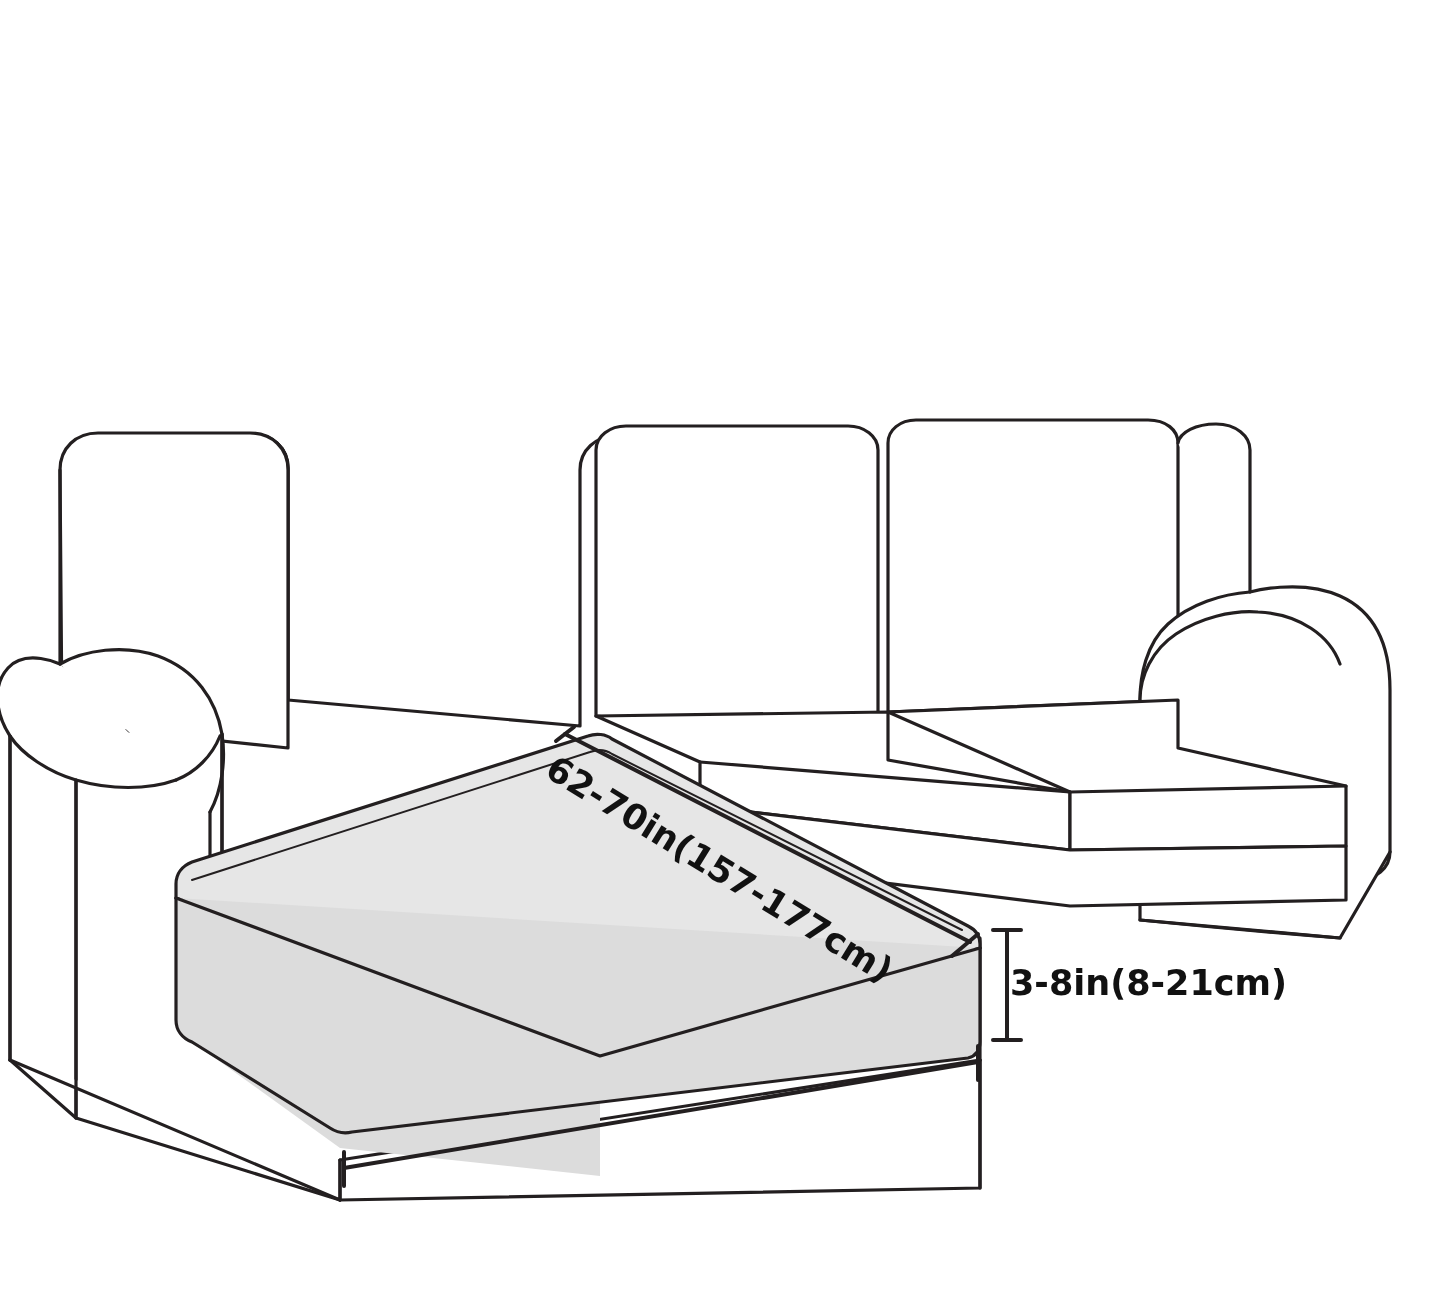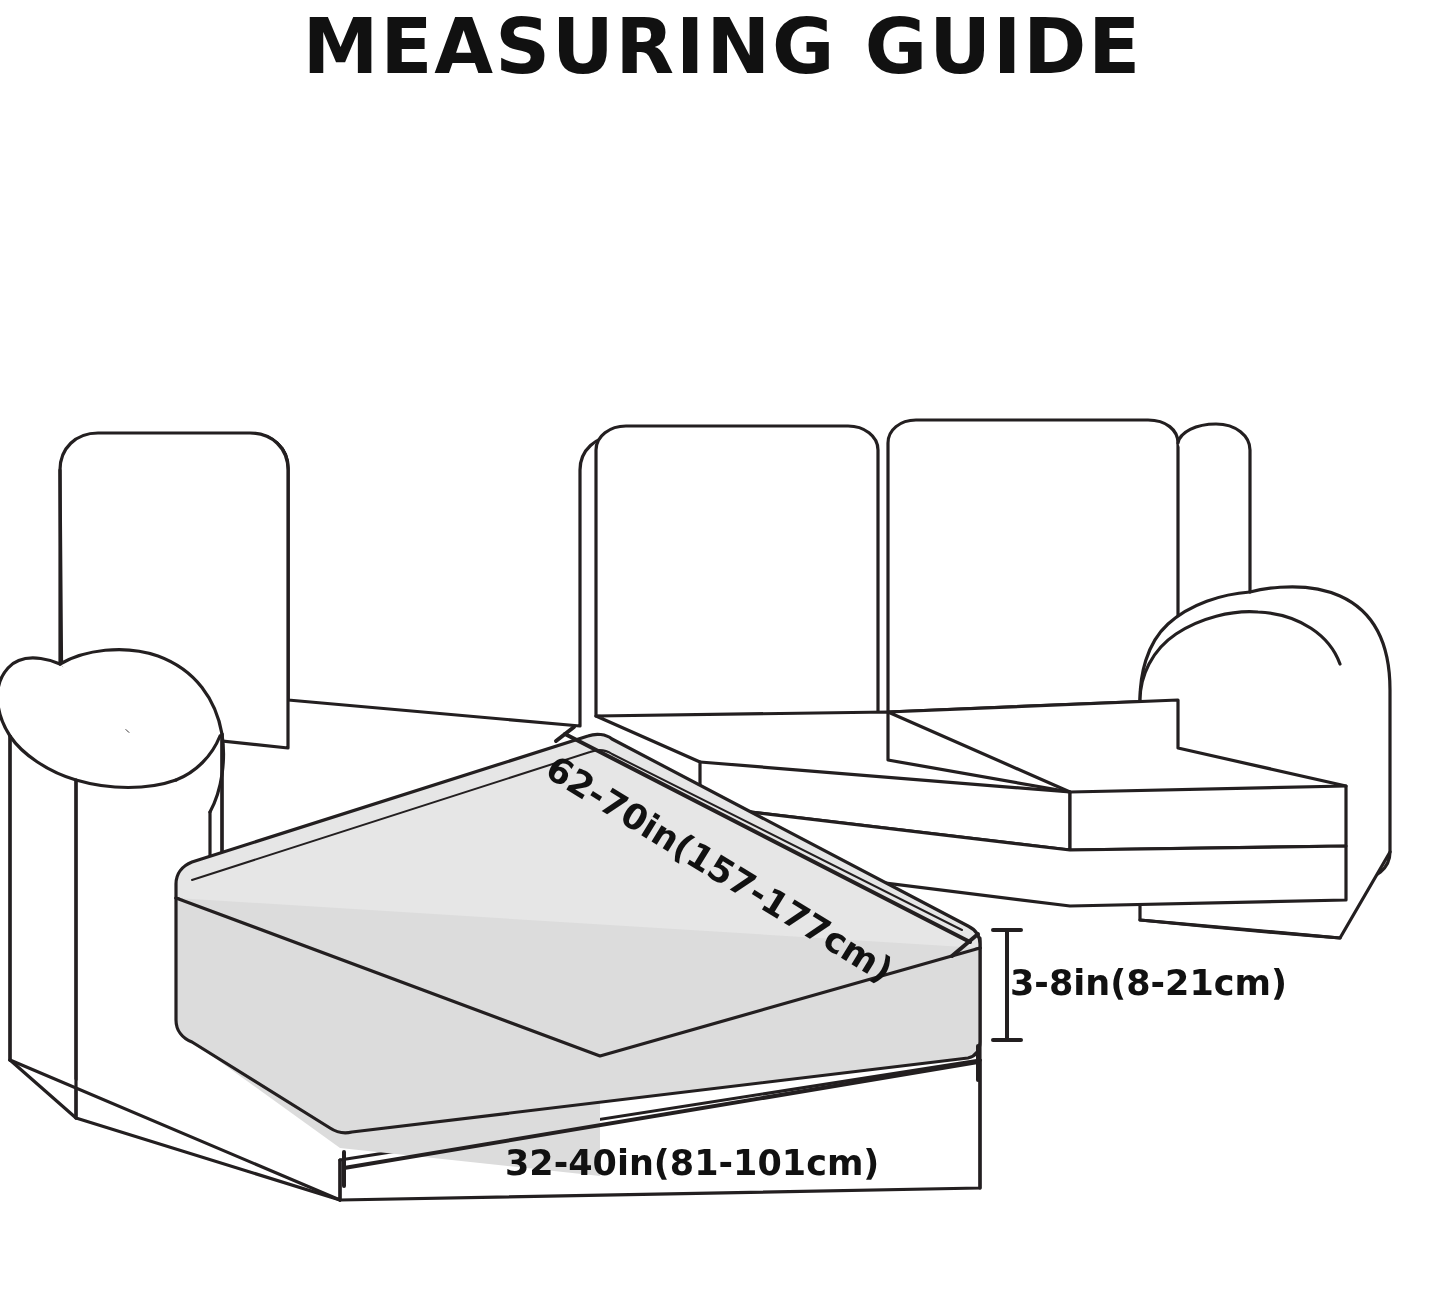--- a/index.html
+++ b/index.html
@@ -60,21 +60,20 @@
     font-size: 35px;
     transform-origin: left top;
     transform: rotate(31.5deg);
   }
 </style>
 </head>
 <body>
 
 <div id="page">
 
-  <div id="title">MEASURING GUIDE</div>
 
   <svg id="diagram" viewBox="0 0 1445 1300">
     <g fill="none" stroke="#231f20" stroke-width="3.2" stroke-linejoin="round" stroke-linecap="round">
 
       <g>
         <path d="M62,468 C62,448 78,434 98,434 L252,434 C272,434 288,448 288,468
                  L288,700 C288,700 288,700 288,700
                  L580,726 L580,470 C580,450 596,436 616,436" fill="#ffffff"></path>
         <path d="M62,468 C62,448 78,434 98,434 L252,434 C272,434 288,448 288,468 L288,700" fill="#ffffff"></path>
       </g>
@@ -182,15 +181,14 @@
           <line x1="978" y1="1046" x2="978" y2="1080"></line>
         </g>
       </g>
     </g>
   </svg>
 
   <div class="dim-label" id="label-width">62-70in(157-177cm)</div>
 
   <div class="dim-label" id="label-height">3-8in(8-21cm)</div>
 
-  <div class="dim-label" id="label-depth">32-40in(81-101cm)</div>
 
 </div>
 
 </body></html>

